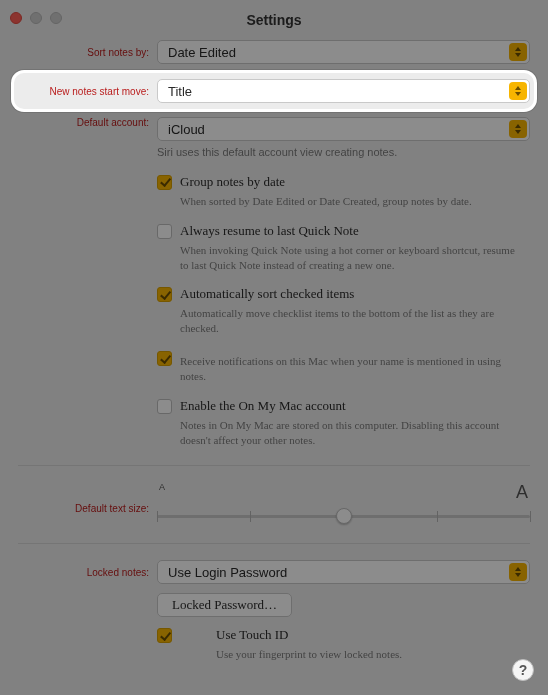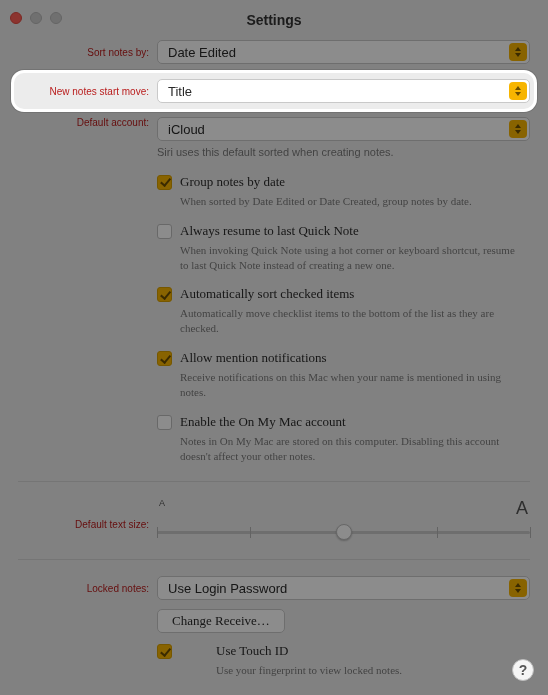--- a/index.html
+++ b/index.html
@@ -171,21 +171,21 @@
     </div>
   </div>
 
   <div class="row row-top">
     <div class="lbl">Default account:</div>
     <div class="ctrl">
       <div class="popup">
         <span>iCloud</span>
         <span class="stepper"></span>
       </div>
-      <div class="caption">Siri uses this default sorted when creating notes.</div>
+      <div class="caption">Siri uses this default account view creating notes.</div>
     </div>
   </div>
 
   <div class="block" style="margin-top:14px;">
 
     <div class="chk-row">
       <div class="chk on"></div>
       <div class="chk-body">
         <div class="chk-label">Group notes by date</div>
         <div class="caption">When sorted by Date Edited or Date Created, group notes by date.</div>
@@ -204,21 +204,20 @@
       <div class="chk on"></div>
       <div class="chk-body">
         <div class="chk-label">Automatically sort checked items</div>
         <div class="caption">Automatically move checklist items to the bottom of the list as they are checked.</div>
       </div>
     </div>
 
     <div class="chk-row">
       <div class="chk on"></div>
       <div class="chk-body">
-        <div class="chk-label">Allow mention notifications</div>
         <div class="caption">Receive notifications on this Mac when your name is mentioned in using notes.</div>
       </div>
     </div>
 
     <div class="chk-row" style="margin-bottom:18px;">
       <div class="chk"></div>
       <div class="chk-body">
         <div class="chk-label">Enable the On My Mac account</div>
         <div class="caption">Notes in On My Mac are stored on this computer. Disabling this account doesn't affect your other notes.</div>
       </div>
@@ -257,21 +256,21 @@
       <div class="popup">
         <span>Use Login Password</span>
         <span class="stepper"></span>
       </div>
     </div>
   </div>
 
   <div class="block">
     <div style="margin-bottom:10px;">
       <div class="btn">
-        <span>Change Receive…</span>
+        <span>Locked Password…</span>
       </div>
     </div>
     <div class="chk-row" style="margin-bottom:4px;gap:36px;">
       <div class="chk on"></div>
       <div class="chk-body">
         <div class="chk-label">Use Touch ID</div>
         <div class="caption">Use your fingerprint to view locked notes.</div>
       </div>
     </div>
   </div>

